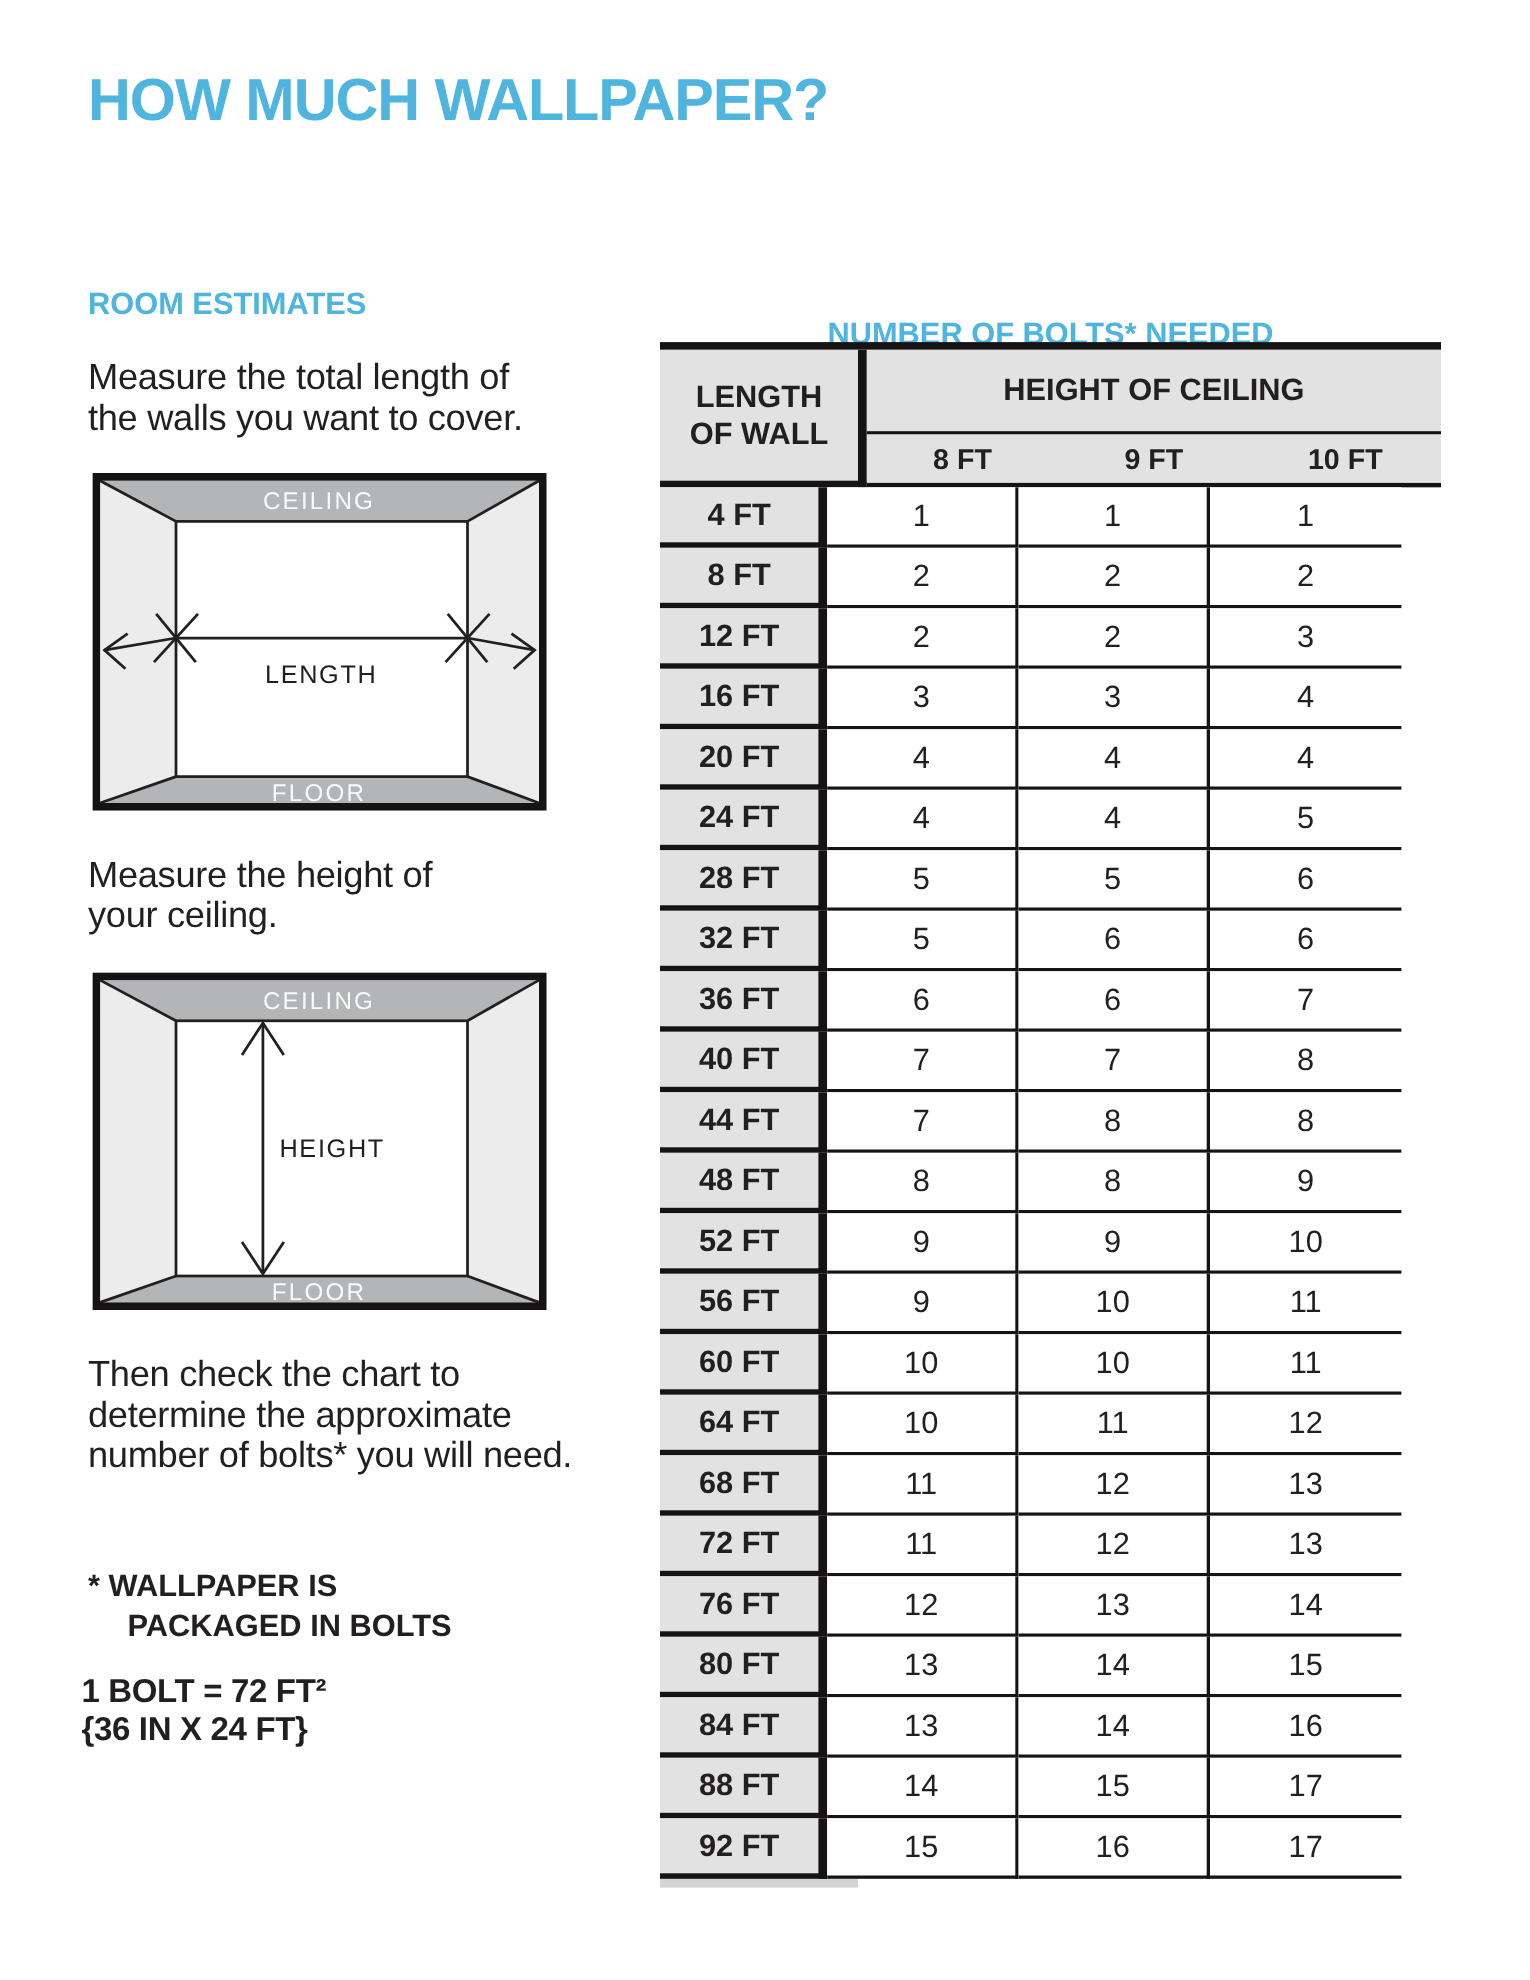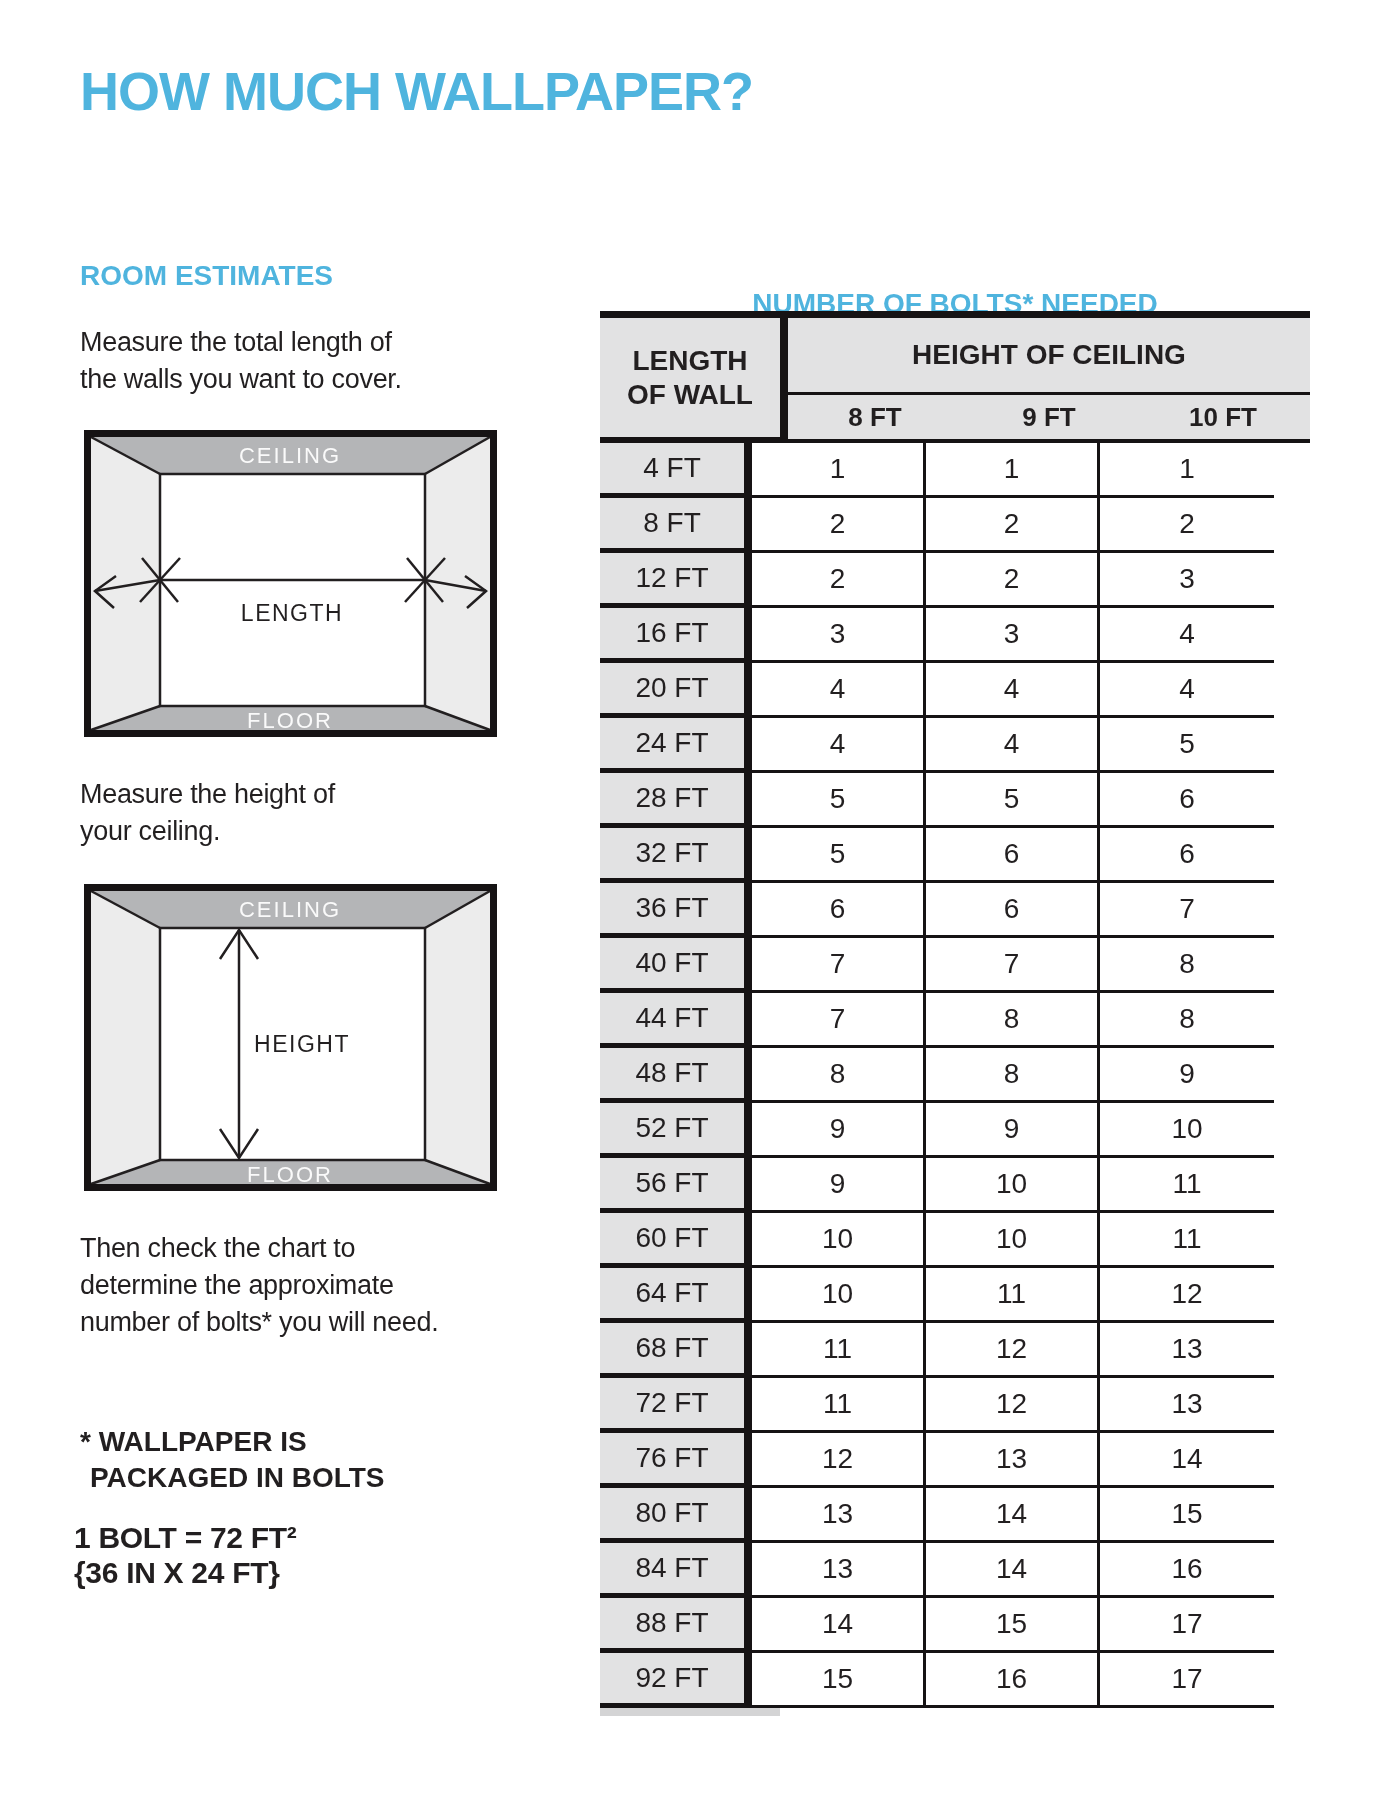--- a/index.html
+++ b/index.html
@@ -11,34 +11,34 @@
 
   .page-title {
     position:absolute; left:80px; top:60px; margin:0;
     font-size:54px; font-weight:bold; letter-spacing:-1px;
   }
 
   .section-heading { position:absolute; font-size:28px; font-weight:bold; letter-spacing:0; }
   #room-estimates-heading { left:80px; top:260px; }
   #table-heading { left:600px; top:256px; width:710px; text-align:center;margin-top:32px; }
 
-  .para { position:absolute; left:80px; font-size:27px; line-height:37px; letter-spacing:-0.3px; }
+  .para { position:absolute; left:80px; font-size:33px; line-height:37px; letter-spacing:-0.3px; }
   #para1 { top:324px; }
   #para2 { top:776px; }
   #para3 { top:1230px; }
 
   .diagram { position:absolute; left:84px; width:413px; height:307px; }
   #diagram1 { top:430px; }
   #diagram2 { top:884px; }
   svg text { font-family:"Liberation Sans", sans-serif; }
   .dg-label-light { font-size:22px; fill:#fafafa; letter-spacing:2px; }
   .dg-label-dark  { font-size:23px; fill:#221f20; letter-spacing:1.5px; }
 
   .footnote { position:absolute; left:80px; top:1424px; font-size:28px; font-weight:bold; line-height:36px; }
-  .footnote .indent { margin-left:10px; }
+  .footnote .indent { margin-left:36px; }
   .boltinfo { position:absolute; left:74px; top:1520px; font-size:30px; font-weight:bold; line-height:35px; letter-spacing:-0.3px; }
 
   
   .bolt-table { position:absolute; left:600px; top:311px; width:710px; }
   .table-topbar { height:7px; background:#161314; }
   .table-header { display:flex; }
   .label-header {
     width:188px; height:125px; box-sizing:border-box;
     border-right:8px solid #161314; border-bottom:6px solid #161314;
     background:#e2e2e3; display:flex; flex-direction:column;
@@ -52,21 +52,21 @@
     font-weight:bold; font-size:28px;
   }
   .subheader-row { height:48px; box-sizing:border-box; border-bottom:4px solid #161314; background:#e2e2e3; display:flex; }
   .subheader { width:174px; display:flex; align-items:center; justify-content:center; font-weight:bold; font-size:26px; }
 
   .trow { display:flex; height:55px; }
   .rlabel {
     width:152px; box-sizing:border-box; background:#e2e2e3;
     border-right:8px solid #161314; border-bottom:5px solid #161314;
     display:flex; align-items:center; justify-content:center;
-    font-weight:normal; font-size:28px;
+    font-weight:bold; font-size:28px;
   }
   .rval {
     width:174px; box-sizing:border-box; background:#ffffff;
     border-bottom:3px solid #161314; border-right:3px solid #161314;
     display:flex; align-items:center; justify-content:center; font-size:28px;
   }
   .trow .rval:last-child { border-right:none; }
   .bottom-strip { width:180px; height:8px; background:#d4d4d5; }
 </style>
 </head>

